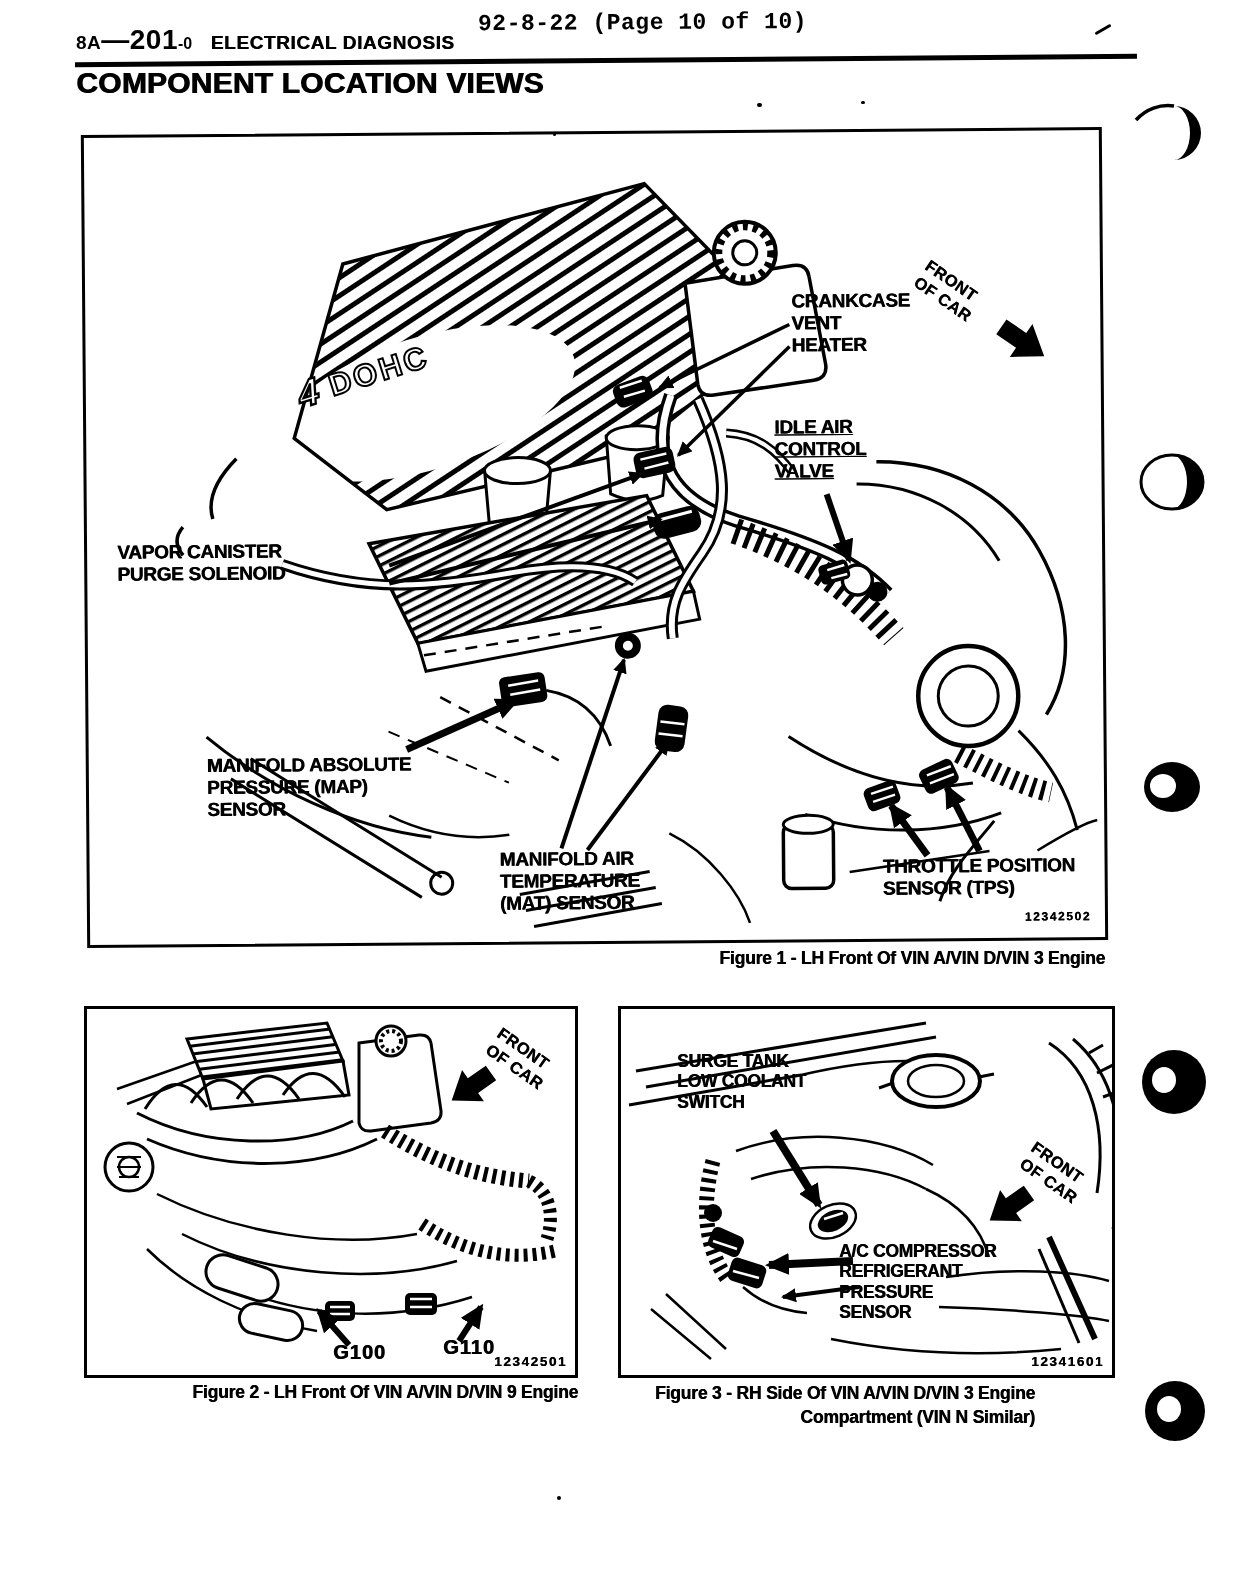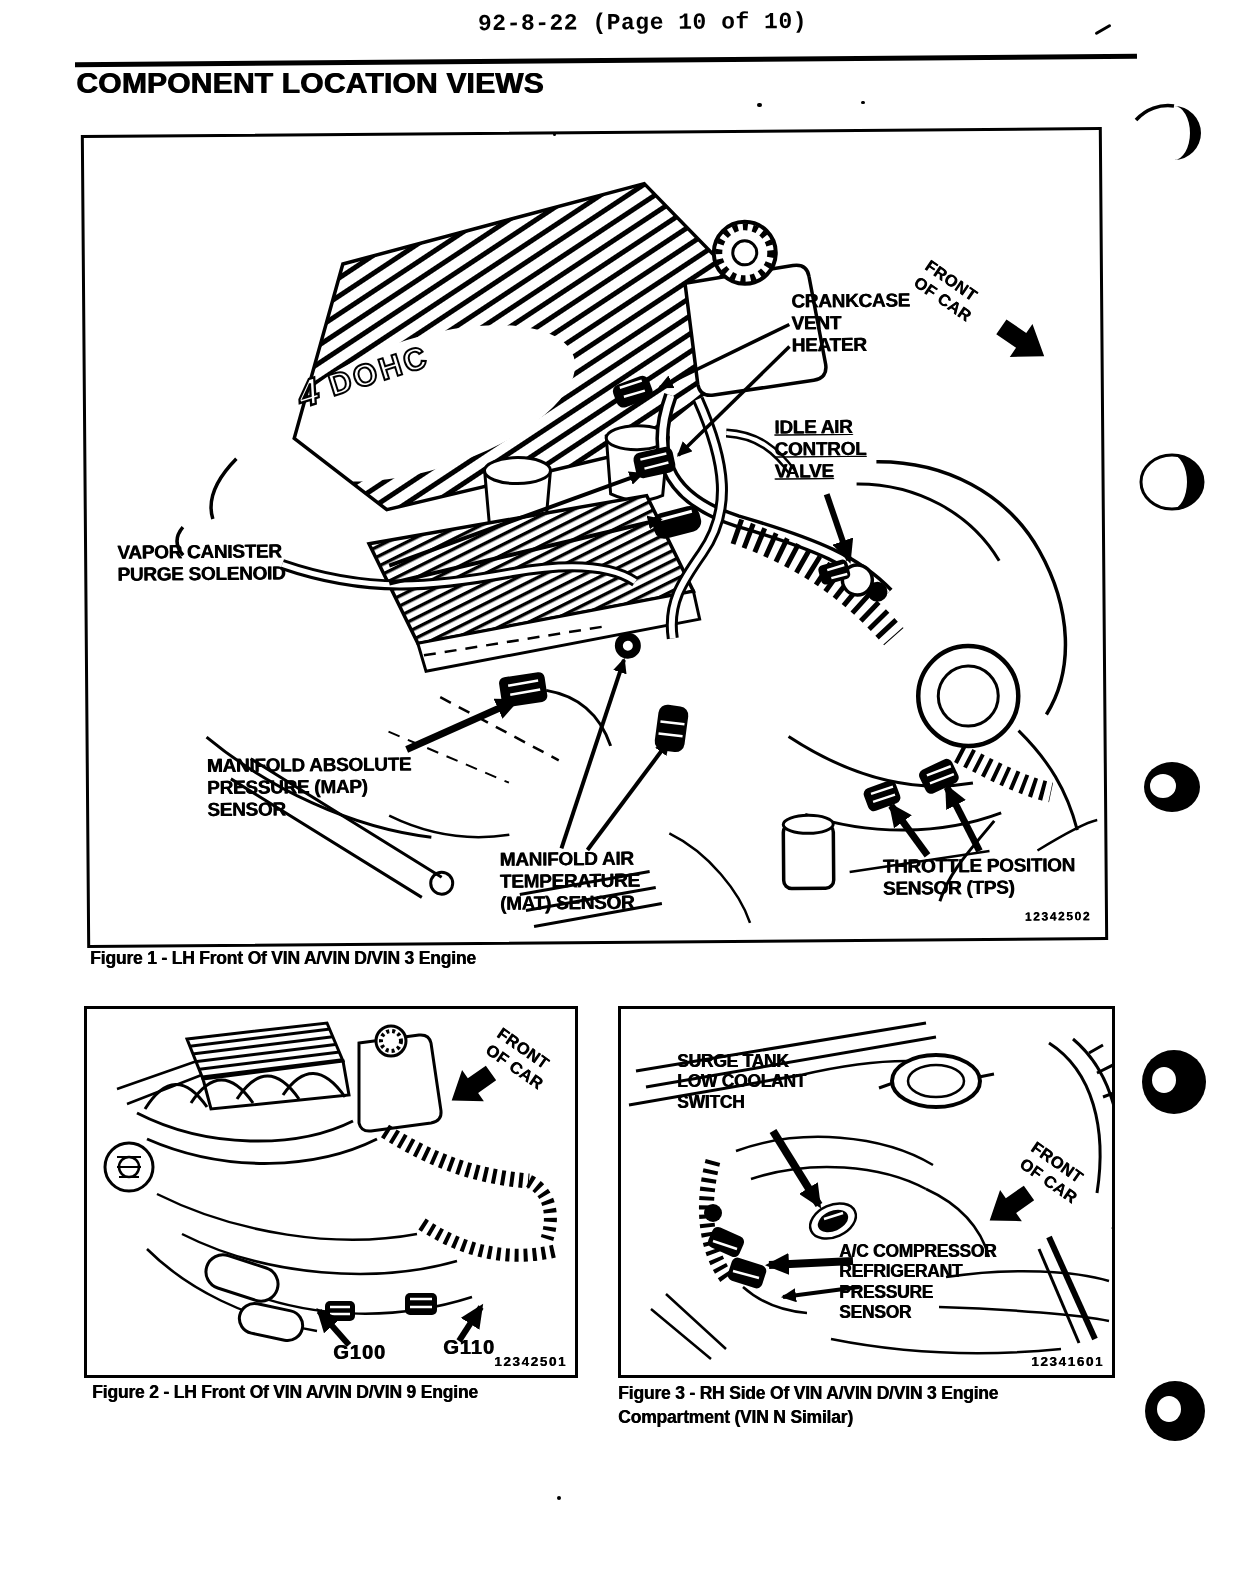--- a/index.html
+++ b/index.html
@@ -19,21 +19,21 @@
   .rule{position:absolute;left:75px;top:58px;width:1062px;height:5px;background:#000;
         transform:rotate(-.45deg);}
   .page-title{position:absolute;left:76px;top:66px;font-size:30px;font-weight:bold;
               letter-spacing:.2px;text-shadow:1px 0 0 #000;}
 
   
   .figwrap{position:absolute;}
   .figbox{position:relative;border:3px solid #000;background:#fff;}
   .figbox svg.art{position:absolute;left:0;top:0;}
   .caption{font-weight:bold;font-size:17.5px;margin-top:4px;letter-spacing:-.2px;
-           text-shadow:.5px 0 0 #000;}
+           text-shadow:.5px 0 0 #000;text-align:right;}
   .caption.center{line-height:1.35;}
 
   .callout{position:absolute;font-weight:bold;font-size:19px;line-height:1.16;
            white-space:pre-line;letter-spacing:-.3px;text-shadow:.6px 0 0 #000;}
   .callout.small{font-size:17.5px;}
   .front-label{position:absolute;font-weight:bold;font-size:16.5px;line-height:1.22;
                white-space:pre-line;letter-spacing:.4px;text-shadow:.5px 0 0 #000;
                transform:rotate(35deg);transform-origin:left top;}
   .partnum{position:absolute;font-weight:bold;font-size:12px;letter-spacing:1.6px;
            text-shadow:.4px 0 0 #000;}
@@ -46,20 +46,24 @@
 
   
   .hole{position:absolute;}
   .noise{position:absolute;background:#000;border-radius:2px;}
 </style>
 </head>
 <body>
 
 <div class="page">
 
+  <div class="hdr-left">
+    <span class="code"><span class="code-prefix">8A</span><span class="code-main">—201</span><span class="code-suffix">-0</span></span>
+    <span class="hdr-section">ELECTRICAL DIAGNOSIS</span>
+  </div>
   <div class="stamp">92-8-22 (Page 10 of 10)</div>
   <div class="rule"></div>
   <div class="page-title">COMPONENT LOCATION VIEWS</div>
 
   <div class="figwrap" style="left:84px;top:131px;width:1021px;">
     <div class="figbox" style="width:1015px;height:807px;transform:rotate(-0.45deg);">
       <svg class="art" width="1015" height="807" viewBox="0 0 1015 807">
         <defs>
           <marker id="ah-s" markerWidth="16" markerHeight="14" refX="13" refY="7" orient="auto" markerUnits="userSpaceOnUse">
               <path d="M0,0 L15,7 L0,14 Z"></path>

